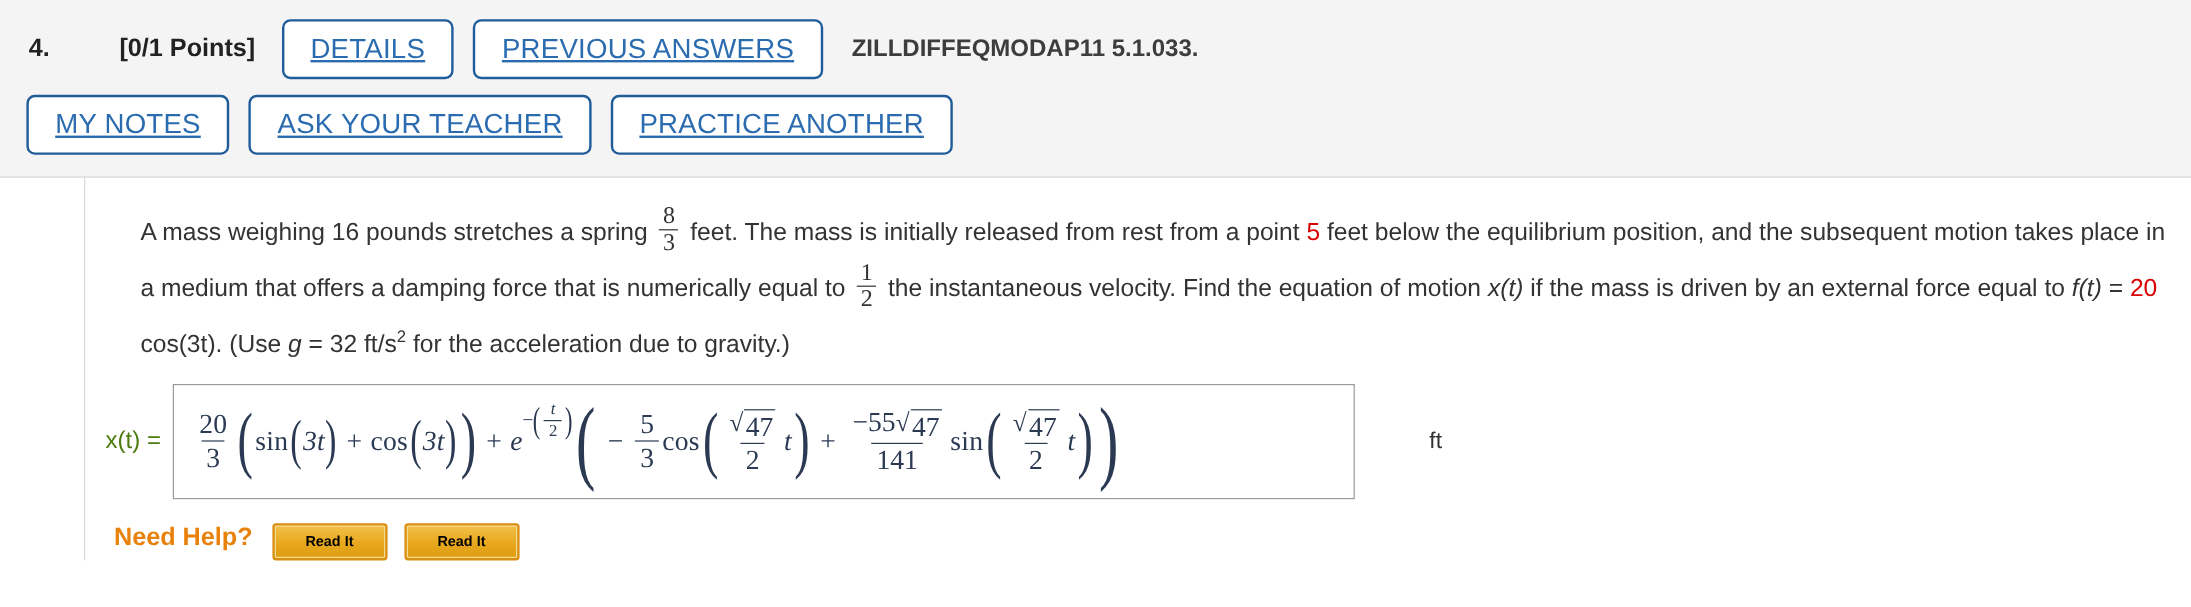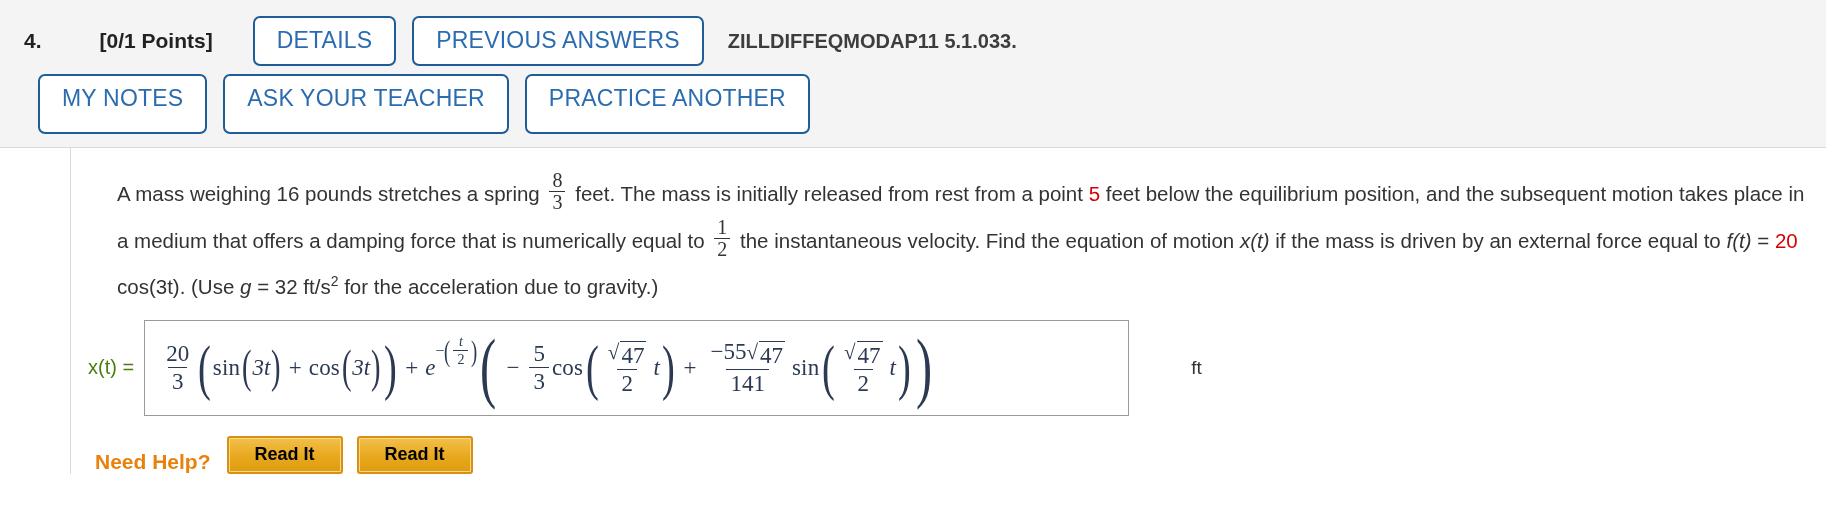--- a/index.html
+++ b/index.html
@@ -35,46 +35,48 @@
     font-weight: bold;
     color: #222;
     white-space: nowrap;
     margin-right: 10px;
   }
   .q-points {
     font-size: 21px;
     font-weight: bold;
     color: #222;
     white-space: nowrap;
-    margin-right: 40px;
+    margin-right: 22px;
     padding-left: 48px;
   }
   .pill {
     border: 2px solid #1f5c99;
     border-radius: 7px;
     background: #ffffff;
     color: #2b6cb0;
     font-size: 23px;
     letter-spacing: 0.2px;
     padding: 10px 22px 11px 22px;
     margin-right: 16px;
     white-space: nowrap;
     cursor: pointer;
     line-height: 1.05;
+    text-decoration: underline;
   }
   .assign-code {
     font-size: 20px;
     font-weight: bold;
     color: #3d3d3d;
     white-space: nowrap;
     margin-left: 8px;
   }
   .header-row-2 {
     display: flex;
-    padding-left: 38px;
+    align-items: center;
+    padding-left: 22px;
     height: 60px;
     margin-top: 2px;
   }
 
   
   .content {
     position: relative;
     padding: 22px 0 0 0;
   }
   .left-rule {
@@ -183,37 +185,37 @@
     position: relative;
     top: -17px;
   }
   .expsup .mfrac { font-size: 14px; }
   .expsup .paren { font-size: 30px; }
   .mvar { font-style: italic; }
 
   
   .need-help-row {
     display: flex;
-    align-items: flex-end;
+    align-items: flex-start;
     margin-left: 95px;
     margin-top: 20px;
   }
   .need-help-label {
     color: #e8820c;
     font-weight: bold;
     font-size: 21px;
     margin-right: 16px;
     white-space: nowrap;
   }
   .help-btn {
     background: linear-gradient(#f3c04a, #e8a81e 55%, #dd9c10);
     border: 2px solid #d98f12;
     border-radius: 3px;
     color: #000000;
-    font-size: 18px;
+    font-size: 12px;
     font-weight: bold;
     padding: 6px 26px 7px 26px;
     margin-right: 14px;
     box-shadow: inset 0 0 0 1px #f7d98a;
     cursor: pointer;
     white-space: nowrap;
   }
 </style>
 </head>
 <body>

